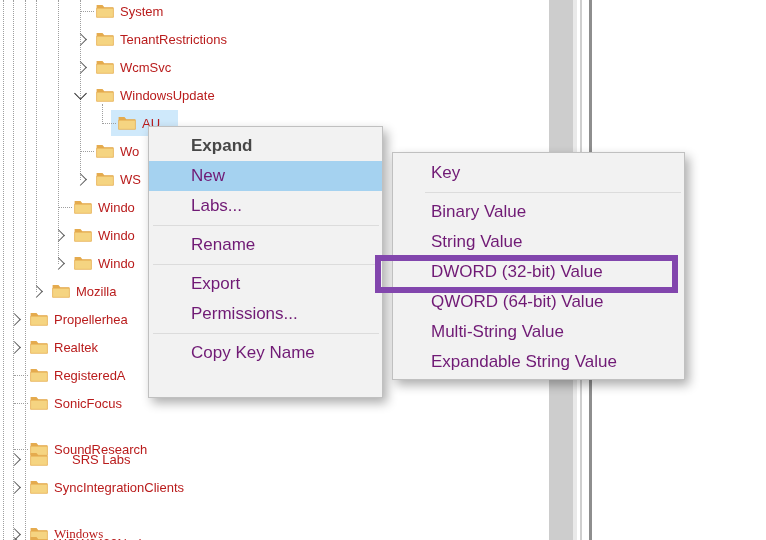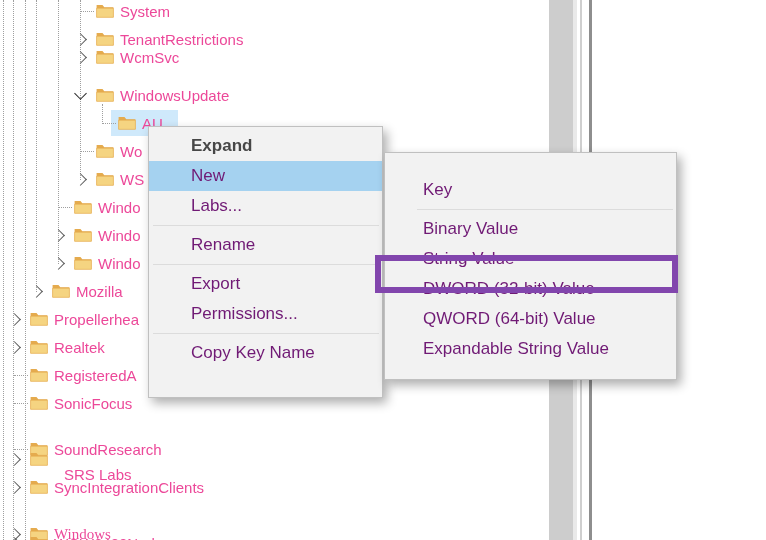--- a/index.html
+++ b/index.html
@@ -6,40 +6,40 @@
   body{width:766px;height:540px;overflow:hidden;background:#fff;
        font-family:"Liberation Sans","DejaVu Sans",sans-serif;}
   #stage{position:relative;width:766px;height:540px;background:#fff;overflow:hidden;}
 
   
   #tree{position:absolute;left:0;top:0;width:549px;height:540px;}
   .guide{position:absolute;width:0;border-left:1px dotted #9f9f9f;}
   .conn{position:absolute;height:0;border-top:1px dotted #9f9f9f;}
   .tree-row{position:absolute;left:0;width:549px;height:28px;}
   .row-label{position:absolute;top:50%;transform:translateY(-50%);
-             font-size:15px;color:#ec4899;white-space:nowrap;}
+             font-size:13px;color:#b91c1c;white-space:nowrap;}
   .sel-bg{position:absolute;top:1px;height:26px;background:var(--sel);}
   .chev{position:absolute;width:8px;height:8px;}
   .chev.closed{border-right:1.7px solid #5a5a5a;border-bottom:1.7px solid #5a5a5a;
                transform:rotate(-45deg);}
   .chev.open{border-right:1.9px solid #262626;border-bottom:1.9px solid #262626;
              transform:rotate(45deg);}
   .fold{position:absolute;}
 
   
   #sb-thumb{position:absolute;left:549px;top:0;width:24px;height:540px;background:var(--thumb);}
   #sb-track{position:absolute;left:573px;top:0;width:4px;height:540px;background:#e9e9e9;}
   #split-a{position:absolute;left:580px;top:0;width:2px;height:540px;background:#cfcfcf;}
   #split-b{position:absolute;left:589px;top:0;width:3px;height:540px;background:#8e8e8e;}
 
   
   .menu{position:absolute;background:var(--menubg);border:1px solid var(--menubd);
         box-shadow:4px 5px 10px rgba(0,0,0,0.32);box-sizing:border-box;}
   #ctx{left:148px;top:126px;width:235px;height:272px;padding-top:4px;}
-  #sub{left:384px;top:152px;width:293px;height:228px;padding-top:22px;}
+  #sub{left:392px;top:152px;width:293px;height:228px;padding-top:5px;}
   .mi{position:relative;height:30px;line-height:30px;font-size:17px;color:#701a75;
       white-space:nowrap;}
   #ctx .mi{padding-left:42px;}
   #sub .mi{padding-left:38px;}
   .mi.hl{background:var(--hl);}
   .mi.bold{font-weight:bold;color:#474747;}
   .msep{height:9px;position:relative;}
   .msep::after{content:"";position:absolute;left:4px;right:3px;top:4px;
                border-top:1.5px solid #dcdcdc;}
   #sub .msep::after{left:32px;}
@@ -69,21 +69,21 @@
         <span class="row-label" style="left: 120px;">System</span>
       </div>
       <div class="tree-row" style="top: 25px;">
         <div class="chev closed" style="left: 76px; top: 10px;"></div>
         <span class="fold" style="left: 96px; top: 6px;"><svg width="18" height="15" viewBox="0 0 18 15">
             <path d="M0.6 2.1 L6.5 2.1 L8.3 4.2 L17.4 4.2 L17.4 14.3 L0.6 14.3 Z" fill="#e5ab4e"></path>
             <path d="M0.6 5.2 L17.4 5.2 L17.4 14.3 L0.6 14.3 Z" fill="#f5d481" stroke="#e5ab4e" stroke-width="0.6"></path>
           </svg></span>
         <span class="row-label" style="left: 120px;">TenantRestrictions</span>
       </div>
-      <div class="tree-row" style="top: 43px; text-decoration: underline;">
+      <div class="tree-row" style="top: 53px; text-decoration: underline;">
         <div class="chev closed" style="left: 76px; top: 10px;"></div>
         <span class="fold" style="left: 96px; top: 6px;"><svg width="18" height="15" viewBox="0 0 18 15">
             <path d="M0.6 2.1 L6.5 2.1 L8.3 4.2 L17.4 4.2 L17.4 14.3 L0.6 14.3 Z" fill="#e5ab4e"></path>
             <path d="M0.6 5.2 L17.4 5.2 L17.4 14.3 L0.6 14.3 Z" fill="#f5d481" stroke="#e5ab4e" stroke-width="0.6"></path>
           </svg></span>
         <span class="row-label" style="left: 120px;">WcmSvc</span>
       </div>
       <div class="tree-row" style="top: 81px;">
         <div class="chev open" style="left: 76px; top: 8px;"></div>
         <span class="fold" style="left: 96px; top: 6px;"><svg width="18" height="15" viewBox="0 0 18 15">
@@ -188,21 +188,21 @@
             <path d="M0.6 5.2 L17.4 5.2 L17.4 14.3 L0.6 14.3 Z" fill="#f5d481" stroke="#e5ab4e" stroke-width="0.6"></path>
           </svg></span>
         <span class="row-label" style="left: 54px;">SoundResearch</span>
       </div>
       <div class="tree-row" style="top: 445px;">
         <div class="chev closed" style="left: 10px; top: 10px;"></div>
         <span class="fold" style="left: 30px; top: 6px;"><svg width="18" height="15" viewBox="0 0 18 15">
             <path d="M0.6 2.1 L6.5 2.1 L8.3 4.2 L17.4 4.2 L17.4 14.3 L0.6 14.3 Z" fill="#e5ab4e"></path>
             <path d="M0.6 5.2 L17.4 5.2 L17.4 14.3 L0.6 14.3 Z" fill="#f5d481" stroke="#e5ab4e" stroke-width="0.6"></path>
           </svg></span>
-        <span class="row-label" style="left: 64px; margin-top: 15px;">SRS Labs</span>
+        <span class="row-label" style="left: 72px;">SRS Labs</span>
       </div>
       <div class="tree-row" style="top: 473px;">
         <div class="chev closed" style="left: 10px; top: 10px;"></div>
         <span class="fold" style="left: 30px; top: 6px;"><svg width="18" height="15" viewBox="0 0 18 15">
             <path d="M0.6 2.1 L6.5 2.1 L8.3 4.2 L17.4 4.2 L17.4 14.3 L0.6 14.3 Z" fill="#e5ab4e"></path>
             <path d="M0.6 5.2 L17.4 5.2 L17.4 14.3 L0.6 14.3 Z" fill="#f5d481" stroke="#e5ab4e" stroke-width="0.6"></path>
           </svg></span>
         <span class="row-label" style="left: 54px;">SyncIntegrationClients</span>
       </div>
       <div class="tree-row" style="top: 520px; font-family: Liberation Serif, serif;">
@@ -240,17 +240,18 @@
       <div class="msep"></div>
       <div class="mi">Copy Key Name</div>
     </div>
   <div id="sub" class="menu">
       <div class="mi">Key</div>
       <div class="msep"></div>
       <div class="mi">Binary Value</div>
       <div class="mi">String Value</div>
       <div class="mi">DWORD (32-bit) Value</div>
       <div class="mi">QWORD (64-bit) Value</div>
+      <div class="mi">Multi-String Value</div>
       <div class="mi">Expandable String Value</div>
     </div>
 
   <div id="annot"></div>
 </div>
 
 </body></html>

